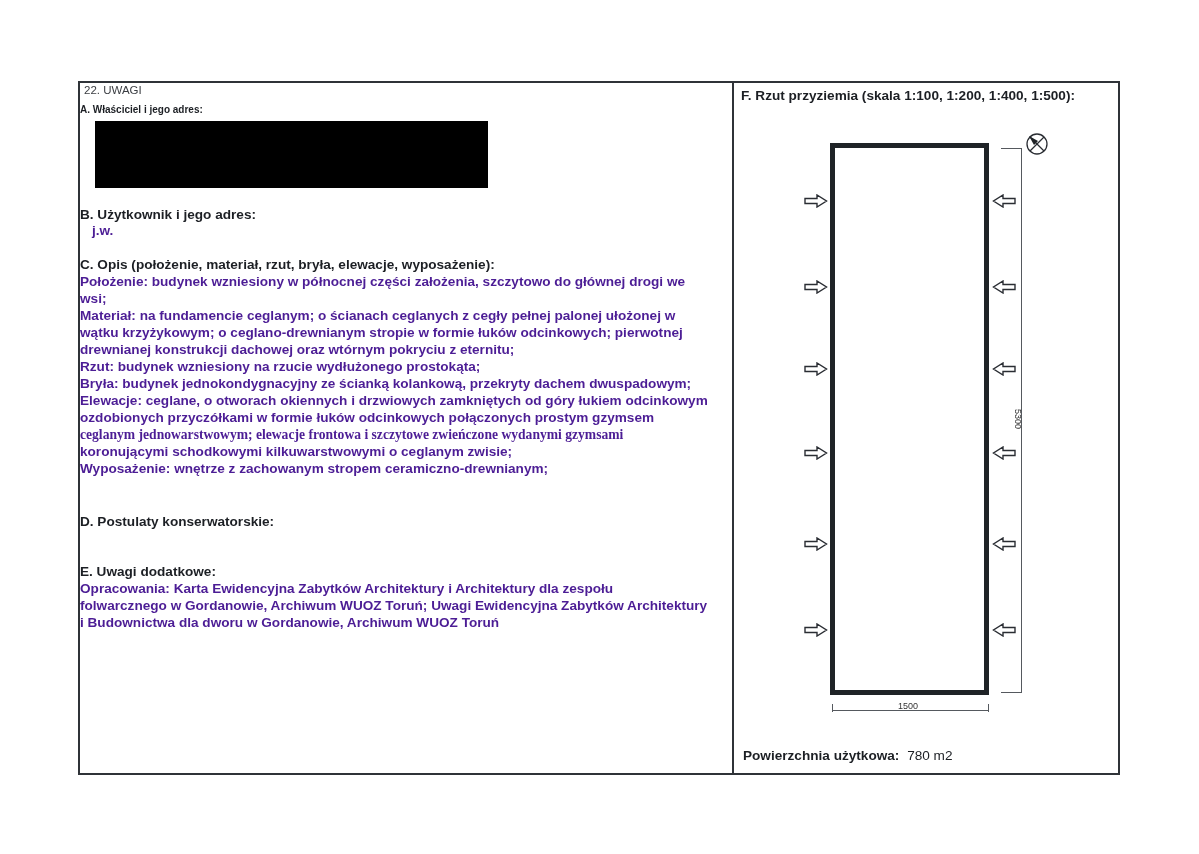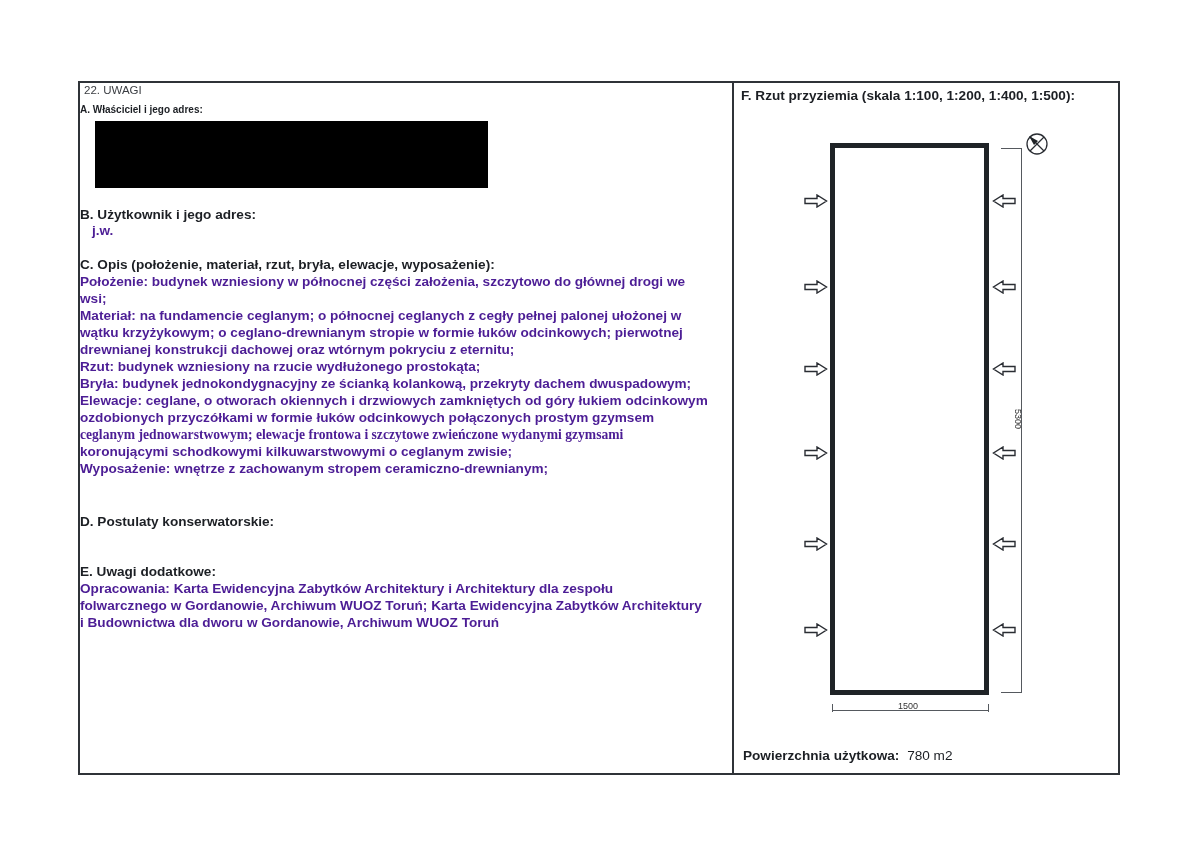--- a/index.html
+++ b/index.html
@@ -37,36 +37,36 @@
 
 <div class="t h" style="top:101px;font-size:10px;">A. Właściciel i jego adres:</div>
 <div class="redact"></div>
 
 <div class="t h" style="top:206px;">B. Użytkownik i jego adres:</div>
 <div class="t b" style="top:222px;left:92px;">j.w.</div>
 
 <div class="t h" style="top:256px;">C. Opis (położenie, materiał, rzut, bryła, elewacje, wyposażenie):</div>
 <div class="t b" style="top:273px;">Położenie: budynek wzniesiony w północnej części założenia, szczytowo do głównej drogi we</div>
 <div class="t b" style="top:290px;">wsi;</div>
-<div class="t b" style="top:307px;">Materiał: na fundamencie ceglanym; o północnej ceglanych z cegły pełnej palonej ułożonej w</div>
+<div class="t b" style="top:307px;">Materiał: na fundamencie ceglanym; o ścianach ceglanych z cegły pełnej palonej ułożonej w</div>
 <div class="t b" style="top:324px;">wątku krzyżykowym; o ceglano-drewnianym stropie w formie łuków odcinkowych;  pierwotnej</div>
 <div class="t b" style="top:341px;">drewnianej konstrukcji dachowej oraz wtórnym pokryciu z eternitu;</div>
 <div class="t b" style="top:358px;">Rzut: budynek wzniesiony na rzucie wydłużonego prostokąta;</div>
 <div class="t b" style="top:375px;">Bryła: budynek jednokondygnacyjny ze ścianką kolankową, przekryty dachem dwuspadowym;</div>
 <div class="t b" style="top:392px;">Elewacje: ceglane, o otworach okiennych i drzwiowych zamkniętych od góry łukiem odcinkowym</div>
 <div class="t b" style="top:409px;">ozdobionych przyczółkami w formie łuków odcinkowych połączonych prostym gzymsem</div>
 <div class="t b" style="top:426px;font-family:Liberation Serif, serif;">ceglanym jednowarstwowym; elewacje frontowa i szczytowe zwieńczone wydanymi gzymsami</div>
 <div class="t b" style="top:443px;">koronującymi schodkowymi kilkuwarstwowymi o ceglanym zwisie;</div>
 <div class="t b" style="top:460px;">Wyposażenie: wnętrze z zachowanym stropem ceramiczno-drewnianym;</div>
 
 <div class="t h" style="top:513px;text-align:center;">D. Postulaty konserwatorskie:</div>
 
 <div class="t h" style="top:563px;">E. Uwagi dodatkowe:</div>
 <div class="t b" style="top:580px;">Opracowania: Karta Ewidencyjna Zabytków Architektury i Architektury dla zespołu</div>
-<div class="t b" style="top:597px;">folwarcznego w Gordanowie, Archiwum WUOZ Toruń; Karta Ewidencyjna Zabytków Architektury</div>
+<div class="t b" style="top:597px;">folwarcznego w Gordanowie, Archiwum WUOZ Toruń; Uwagi Ewidencyjna Zabytków Architektury</div>
 <div class="t b" style="top:614px;">i Budownictwa dla dworu w Gordanowie, Archiwum WUOZ Toruń</div>
 
 <div class="right-title">F. Rzut przyziemia (skala 1:100, 1:200, 1:400, 1:500):</div>
 
 <div class="building"></div>
 
 <svg class="arrow" style="left:804px;top:194px;" viewBox="0 0 24 14">
     <path d="M1 4.5 H13 V1 L22.5 7 L13 13 V9.5 H1 Z" fill="#fff" stroke="#2a2d33" stroke-width="1.4"></path>
   </svg>
 <svg class="arrow" style="left:804px;top:280px;" viewBox="0 0 24 14">

